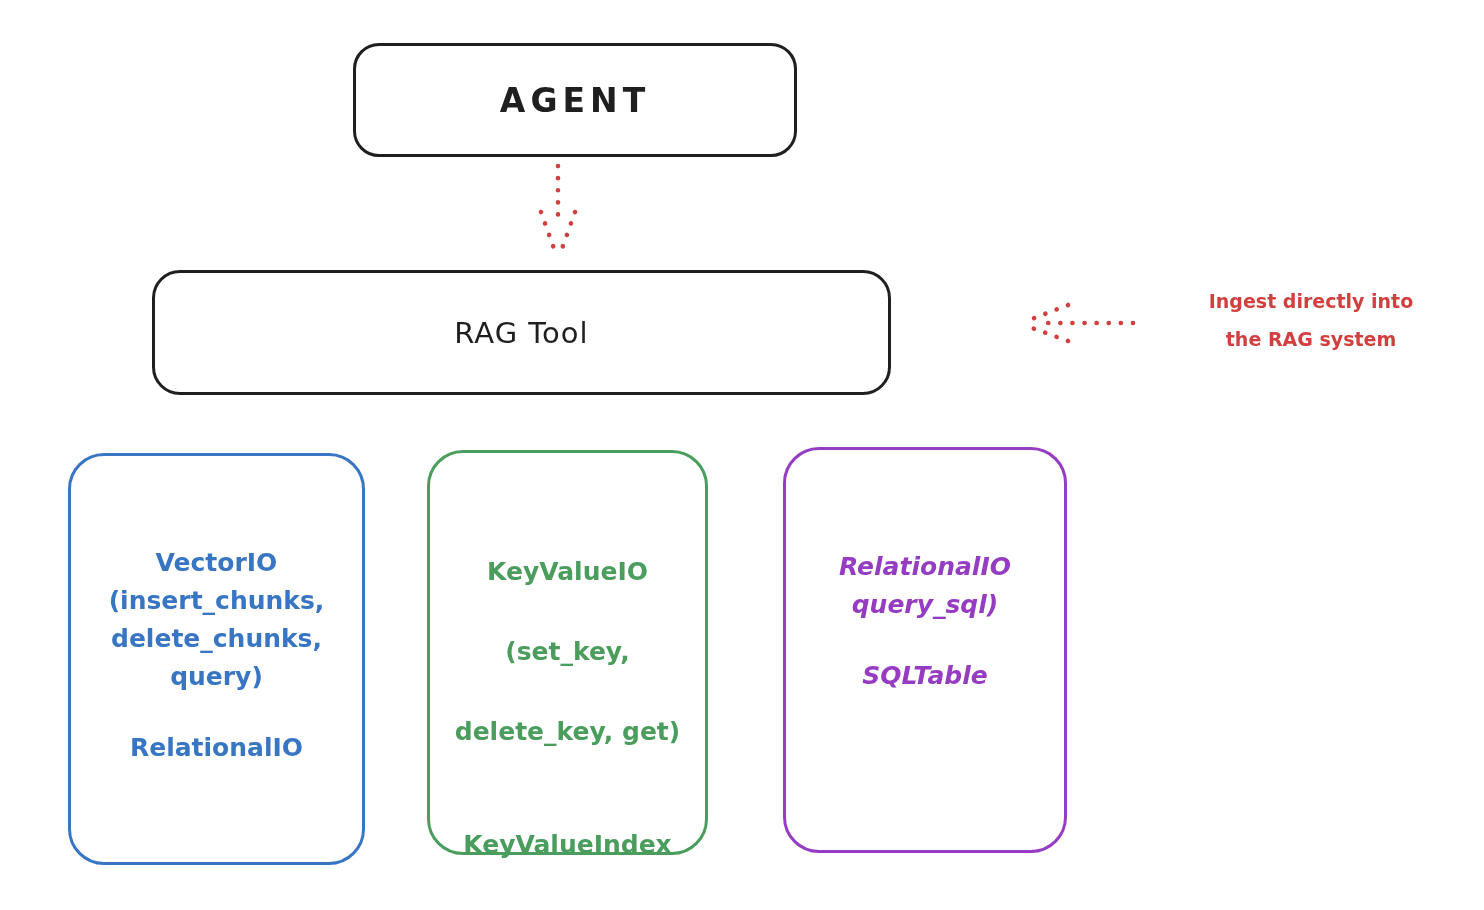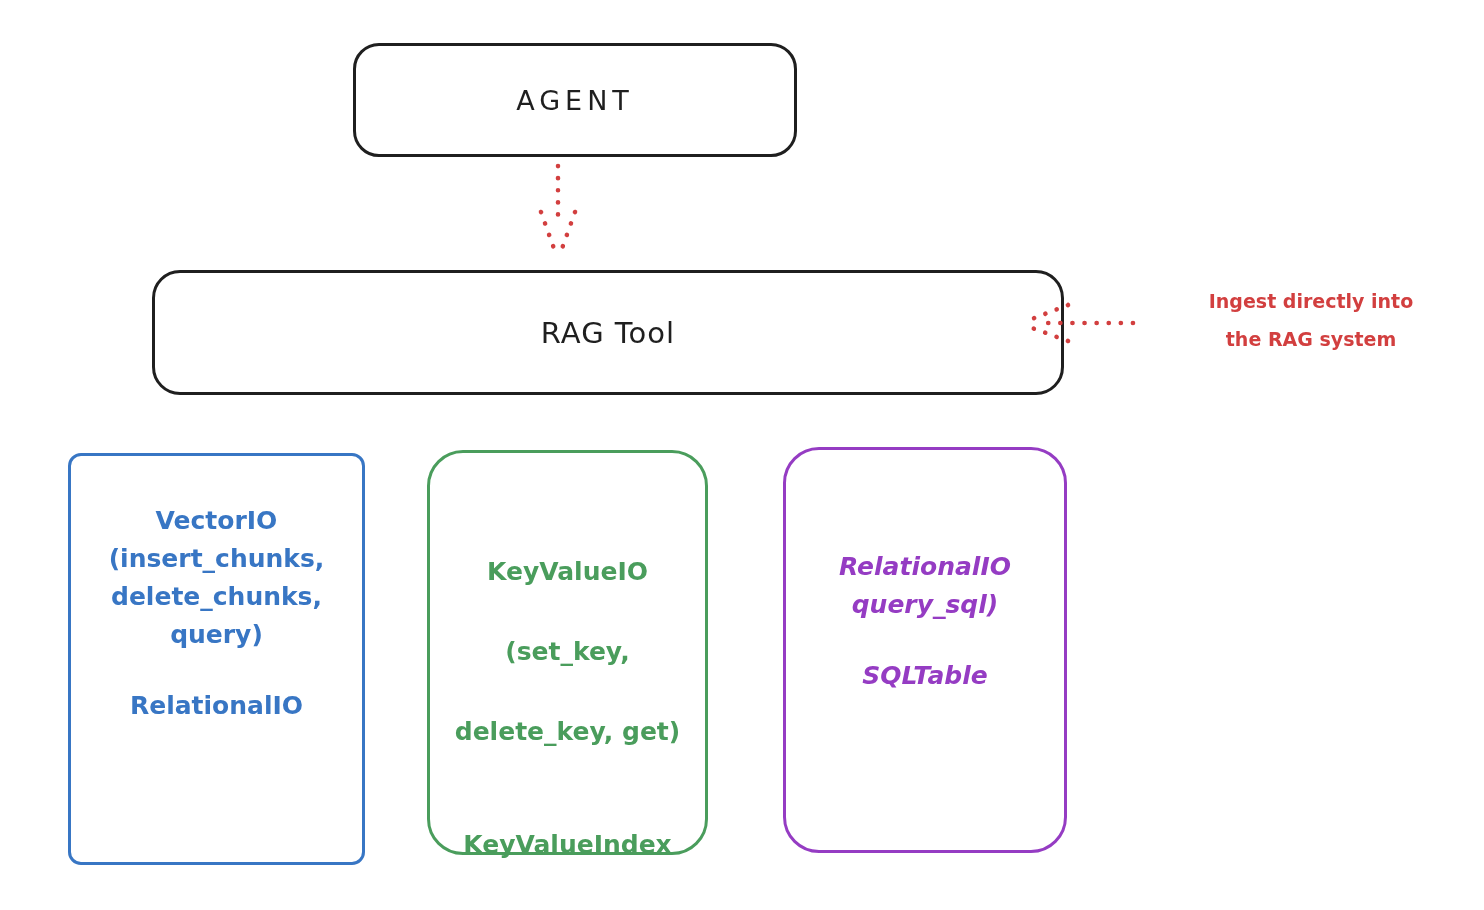--- a/index.html
+++ b/index.html
@@ -23,28 +23,28 @@
     overflow:hidden;
   }
   .node{
     position:absolute;
     border:3px solid var(--ink);
     border-radius:26px;
     display:flex;align-items:center;justify-content:center;
     background:transparent;
   }
   .node .node-label{
-    font-size:27px;
-    font-weight:400;
+    font-size:33px;
+    font-weight:700;
     letter-spacing:2px;
     color:var(--ink);
   }
   .agent-box{left:353px;top:43px;width:444px;height:114px;}
   .agent-box .node-label{letter-spacing:5px;}
-  .rag-box{left:152px;top:270px;width:912px;height:125px;border-radius:28px;}
+  .rag-box{left:152px;top:270px;width:739px;height:125px;border-radius:28px;}
   .rag-box .node-label{letter-spacing:1px;font-weight:500;font-size:29px;}
 
   svg.arrow{position:absolute;overflow:visible;}
   svg.arrow path{
     fill:none;
     stroke:var(--red);
     stroke-width:4.6;
     stroke-linecap:round;
     stroke-dasharray:0.1 12;
   }
@@ -63,21 +63,21 @@
     position:absolute;
     border-width:3px;border-style:solid;
     border-radius:36px;
     display:flex;flex-direction:column;align-items:center;
     text-align:center;
     font-size:25px;
     font-weight:600;
     line-height:38px;
   }
   .sbox .sindex{margin-top:33px;}
-  .sbox-vector{left:68px;top:453px;width:297px;height:412px;border-color:var(--blue);color:var(--blue);padding-top:46px;border-radius:13px;}
+  .sbox-vector{left:68px;top:453px;width:297px;height:412px;border-color:var(--blue);color:var(--blue);padding-top:88px;}
   .sbox-keyvalue{left:427px;top:450px;width:281px;height:405px;border-color:var(--green);color:var(--green);padding-top:100px;gap:42px;}
   .sbox-relational{left:783px;top:447px;width:284px;height:406px;border-color:var(--purple);color:var(--purple);padding-top:98px;font-style:italic;}
 </style>
 </head>
 <body>
 
 <div class="canvas">
 
   <div class="node agent-box">
     <span class="node-label">AGENT</span>

